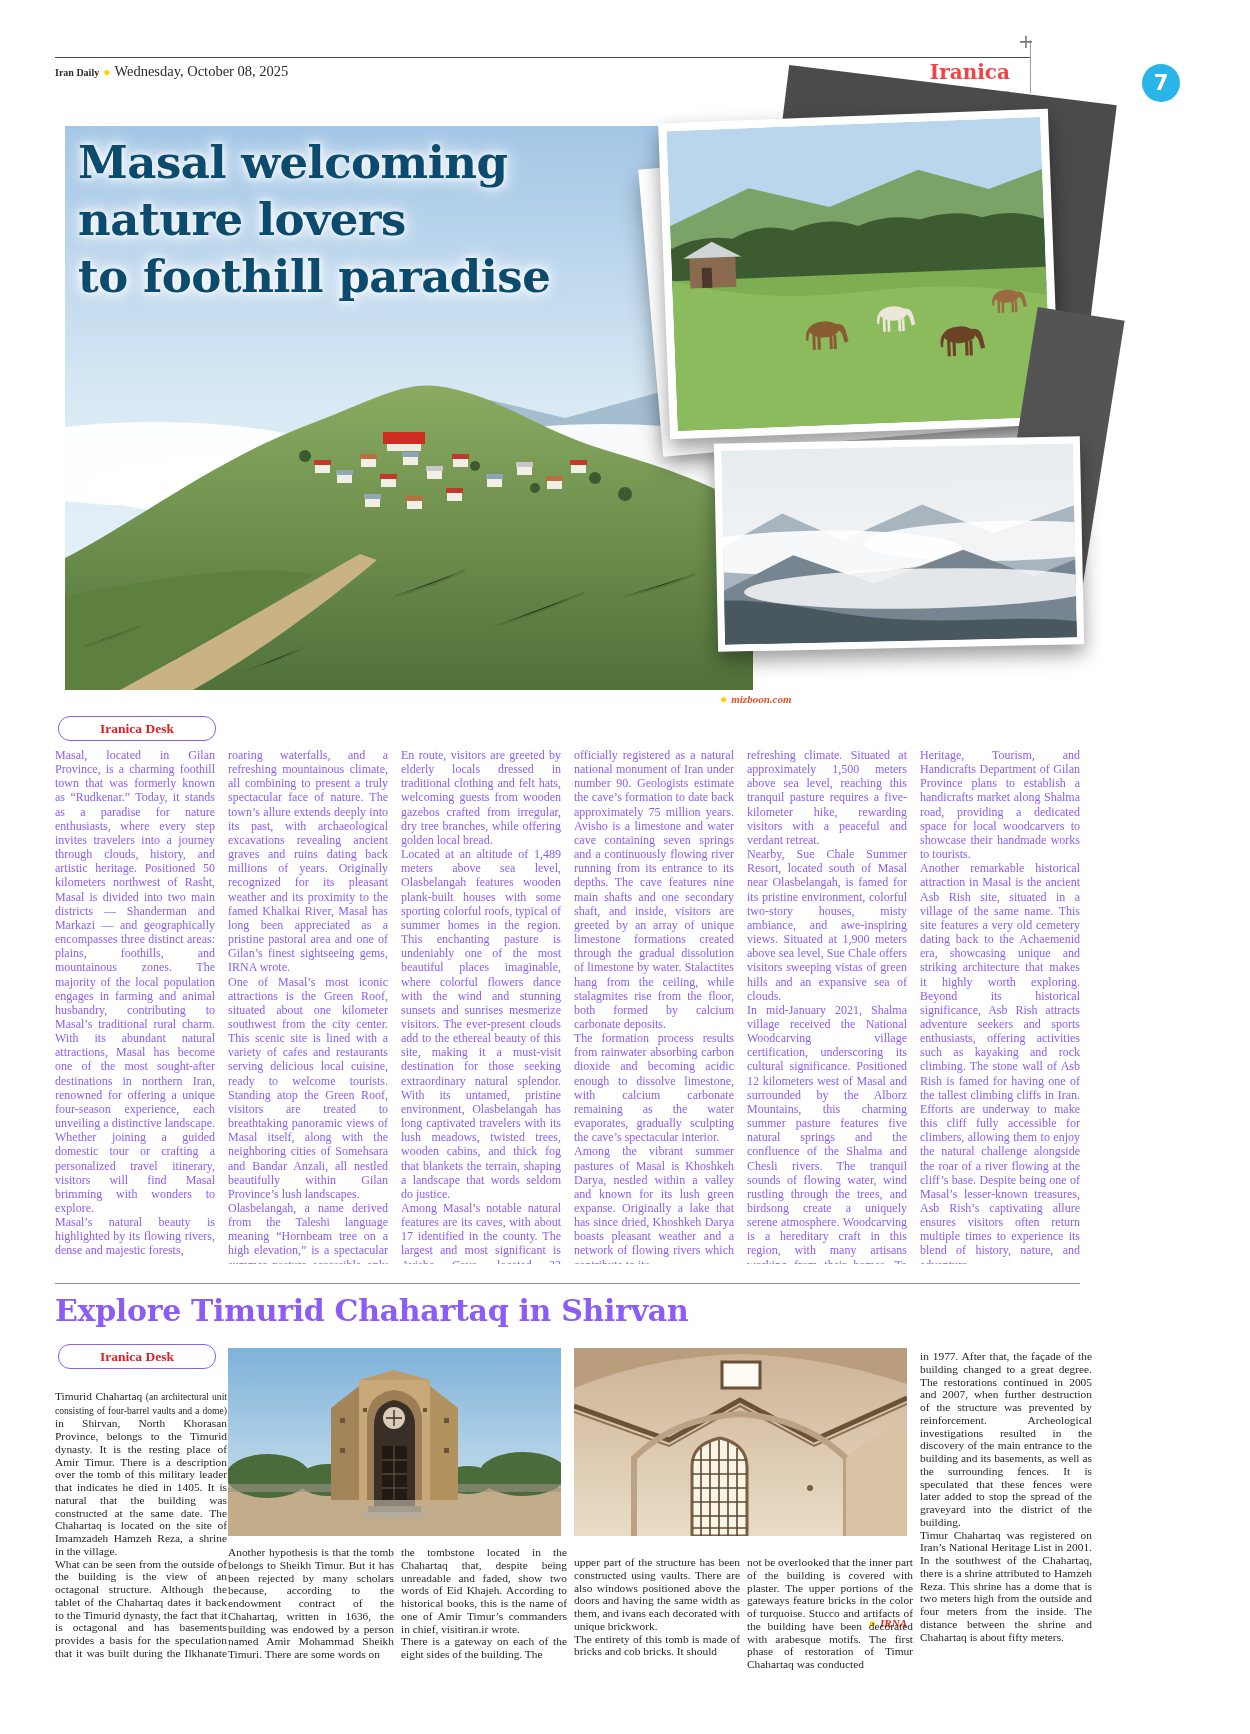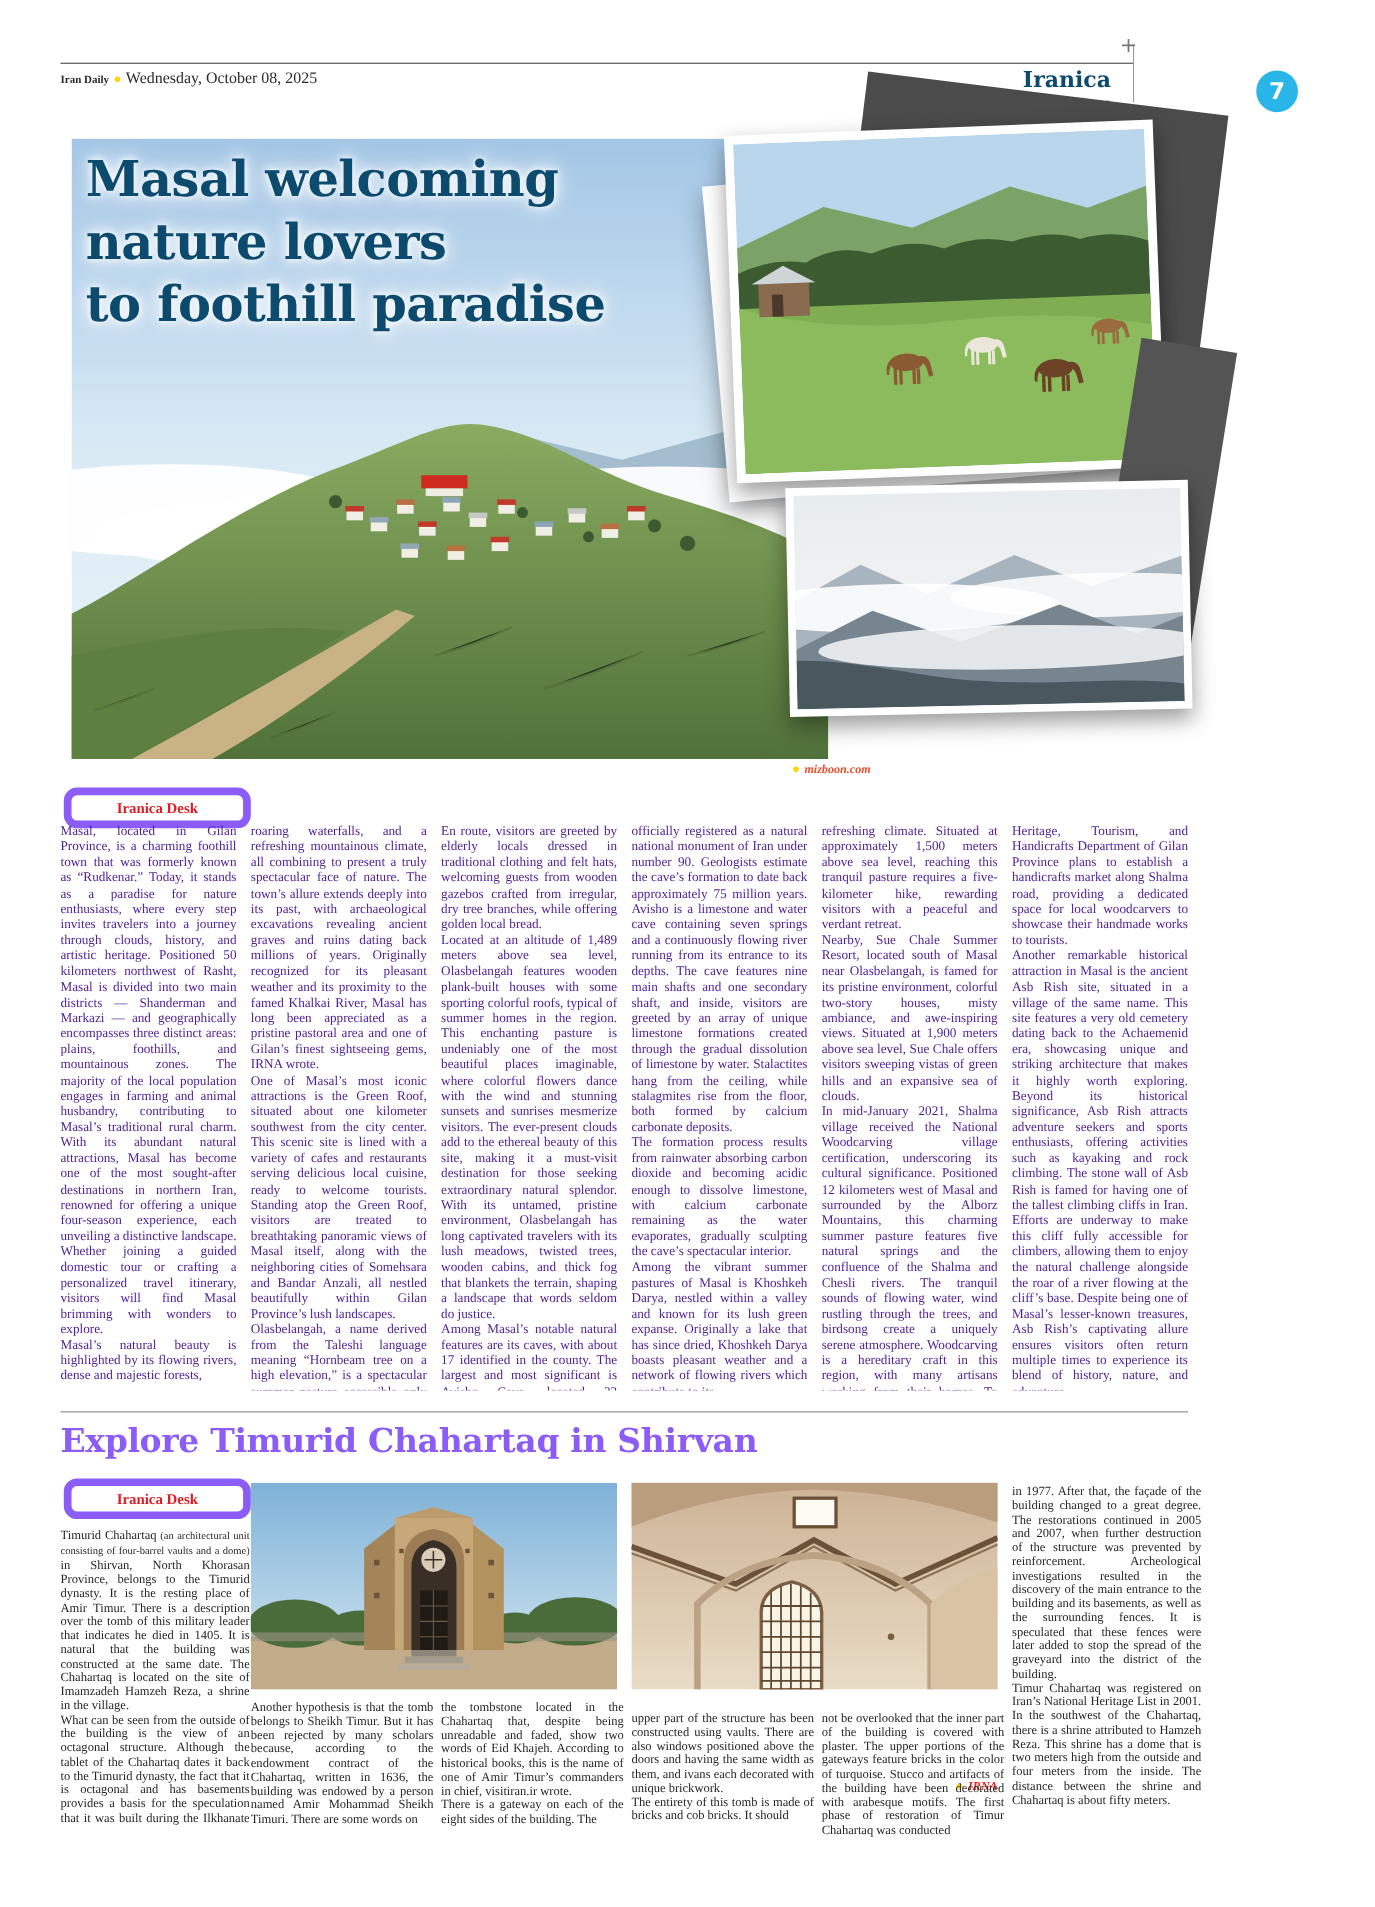--- a/index.html
+++ b/index.html
@@ -7,21 +7,21 @@
         font-family:"Liberation Serif",serif;color:#2b2b2b;overflow:hidden;}
   .abs{position:absolute;}
 
   
   #top-rule{left:55px;top:57px;width:975px;height:1px;background:#4a4a4a;}
   #brand-line{left:55px;top:63px;font-size:15px;white-space:nowrap;}
   #brand-line .brand{font-weight:bold;font-family:Liberation Serif, serif;font-size:10px;}
   .ydot{color:#ffd400;font-size:12px;padding:0 4px;}
   #brand-line .date{font-size:14.5px;}
   #section-block{left:870px;top:61px;width:140px;text-align:right;line-height:1.1;}
-  #section-block .section{font-family:"DejaVu Serif",serif;font-weight:bold;font-size:20px;color:#0c4a6e;}
+  #section-block .section{font-family:"DejaVu Serif",serif;font-weight:bold;font-size:20px;color:#ef4444;}
   #section-block .home{font-size:13px;color:#a9a9a9;margin-top:3px;}
   #head-vline{left:1030px;top:40px;width:1px;height:53px;background:#9a9a9a;}
   #crop-mark{left:1018px;top:30px;font-size:19px;color:#777;font-family:"DejaVu Sans",sans-serif;}
   #page-circle{left:1142px;top:64px;width:38px;height:38px;border-radius:50%;
     display:flex;align-items:center;justify-content:center;color:#fff;
     font-family:"DejaVu Sans",sans-serif;font-weight:bold;font-size:21px;}
 
   
   #main-photo{left:65px;top:126px;width:688px;height:564px;}
   #main-photo svg{display:block;width:100%;height:100%;}
@@ -36,29 +36,29 @@
   .photo-frame{background:#fff;box-shadow:0 9px 20px rgba(0,0,0,.4);}
   #horses-photo{left:664px;top:116px;width:374px;height:300px;padding:8px;transform:rotate(-2.2deg);}
   #misty-photo{left:716px;top:440px;width:352px;height:194px;padding:7px;transform:rotate(-1.2deg);}
   .photo-frame svg{display:block;width:100%;height:100%;}
 
   .credit{font-style:italic;font-weight:bold;font-size:11px;white-space:nowrap;}
   #credit1{left:716px;top:692px;color:#e4502a;}
   #credit2{left:564px;top:1616px;width:343px;text-align:right;color:#e8281e;}
 
   
-  .desk-pill{width:156px;height:23px;border:7px solid #8b5cf6;border-radius:12px;
+  .desk-pill{width:156px;height:23px;border:1px solid #8b5cf6;border-radius:12px;
     display:flex;align-items:center;justify-content:center;text-align:center;}
   .desk-pill span{color:#e21b22;font-weight:bold;font-size:13.5px;}
   #desk1{left:58px;top:716px;}
   #desk2{left:58px;top:1344px;}
 
   
   .col1x{width:160px;height:516px;overflow:hidden;font-size:12px;line-height:14.15px;
-    text-align:justify;white-space:pre-line;color:#4c1d95;}
+    text-align:justify;white-space:pre-line;color:#8b5cf6;}
   #a1c0{left:55px;top:748px;} #a1c1{left:228px;top:748px;} #a1c2{left:401px;top:748px;}
   #a1c3{left:574px;top:748px;} #a1c4{left:747px;top:748px;} #a1c5{left:920px;top:748px;}
 
   
   #rule2{left:55px;top:1283px;width:1025px;height:1px;background:#8b8b8b;}
   #headline2{left:55px;top:1293px;font-family:"DejaVu Serif",serif;font-weight:bold;
     font-size:30px;color:#8b5cf6;letter-spacing:-.3px;}
   .col2x{font-size:11.4px;line-height:12.75px;text-align:justify;white-space:pre-line;
     overflow:hidden;color:#262626;}
   #a2c0{left:55px;top:1377px;width:172px;height:284px;}

